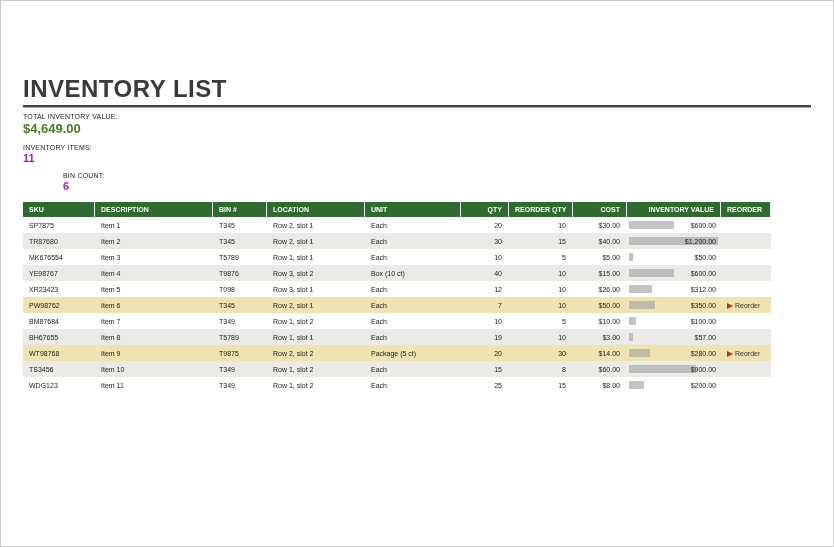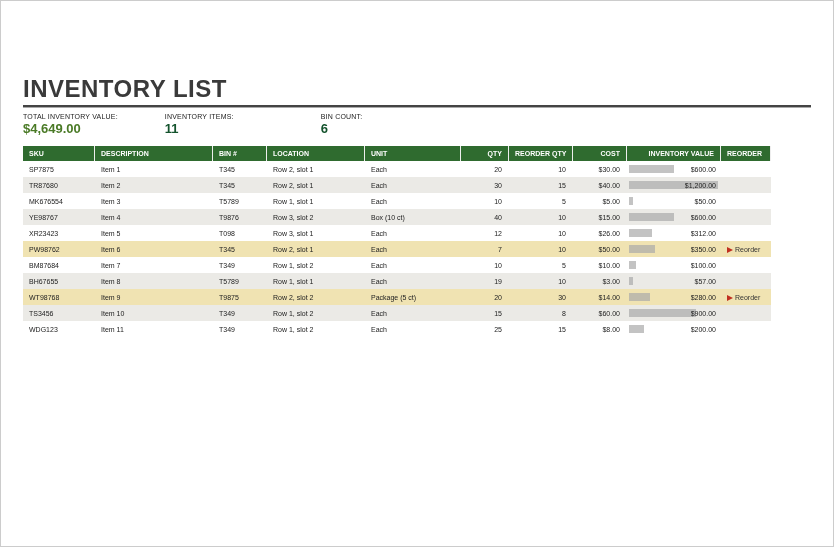--- a/index.html
+++ b/index.html
@@ -19,25 +19,25 @@
     font-family: "Arial Black", Arial, sans-serif;
     font-weight: 900;
     font-size: 24px;
     letter-spacing: 0.5px;
     color: #3a3a3a;
     margin-top: 54px;
   }
   .hr1 { border: none; border-top: 2px solid #444; margin: 2px 0 0 0; }
   .hr2 { border: none; border-top: 1px solid #aaa; margin: 0 0 5px 0; }
 
-  .summary { display: flex; gap: 15px; margin-bottom: 10px; }
+  .summary { display: flex; gap: 8px; margin-bottom: 10px; flex-direction: column; }
   .summary .block { margin-right: 32px; }
   .summary .label { font-size: 7px; color: #222; text-transform: uppercase; letter-spacing: 0.2px; }
   .summary .value { font-size: 13px; font-weight: 600; color: #4a7a26; margin-top: 1px; }
-  .summary .small .value { font-size: 13px; font-weight: 600; color: #14532d; }
+  .summary .small .value { font-size: 11px; font-weight: 600; color: #a21caf; }
   .summary .block:nth-child(3) { margin-left: 40px; }
 
   .grid {
     display: grid;
     grid-template-columns: 72px 118px 54px 98px 96px 48px 64px 54px 94px 50px;
     width: 100%;
   }
   .hcell {
     background: #2f6b2f;
     color: #fff;

